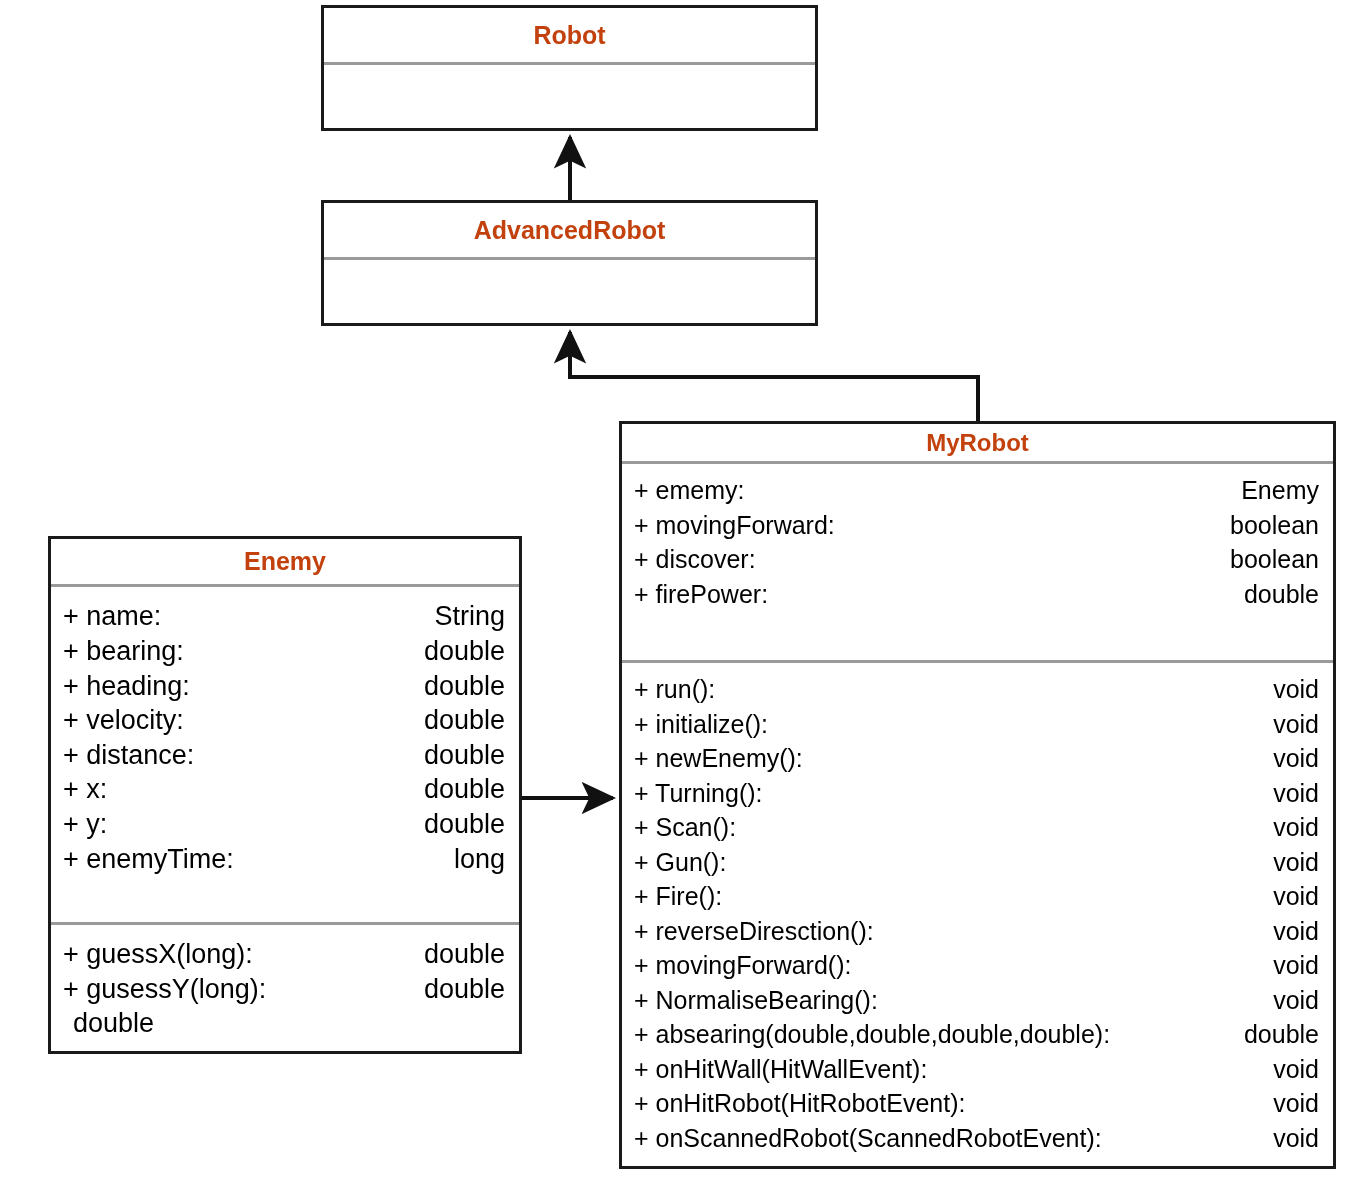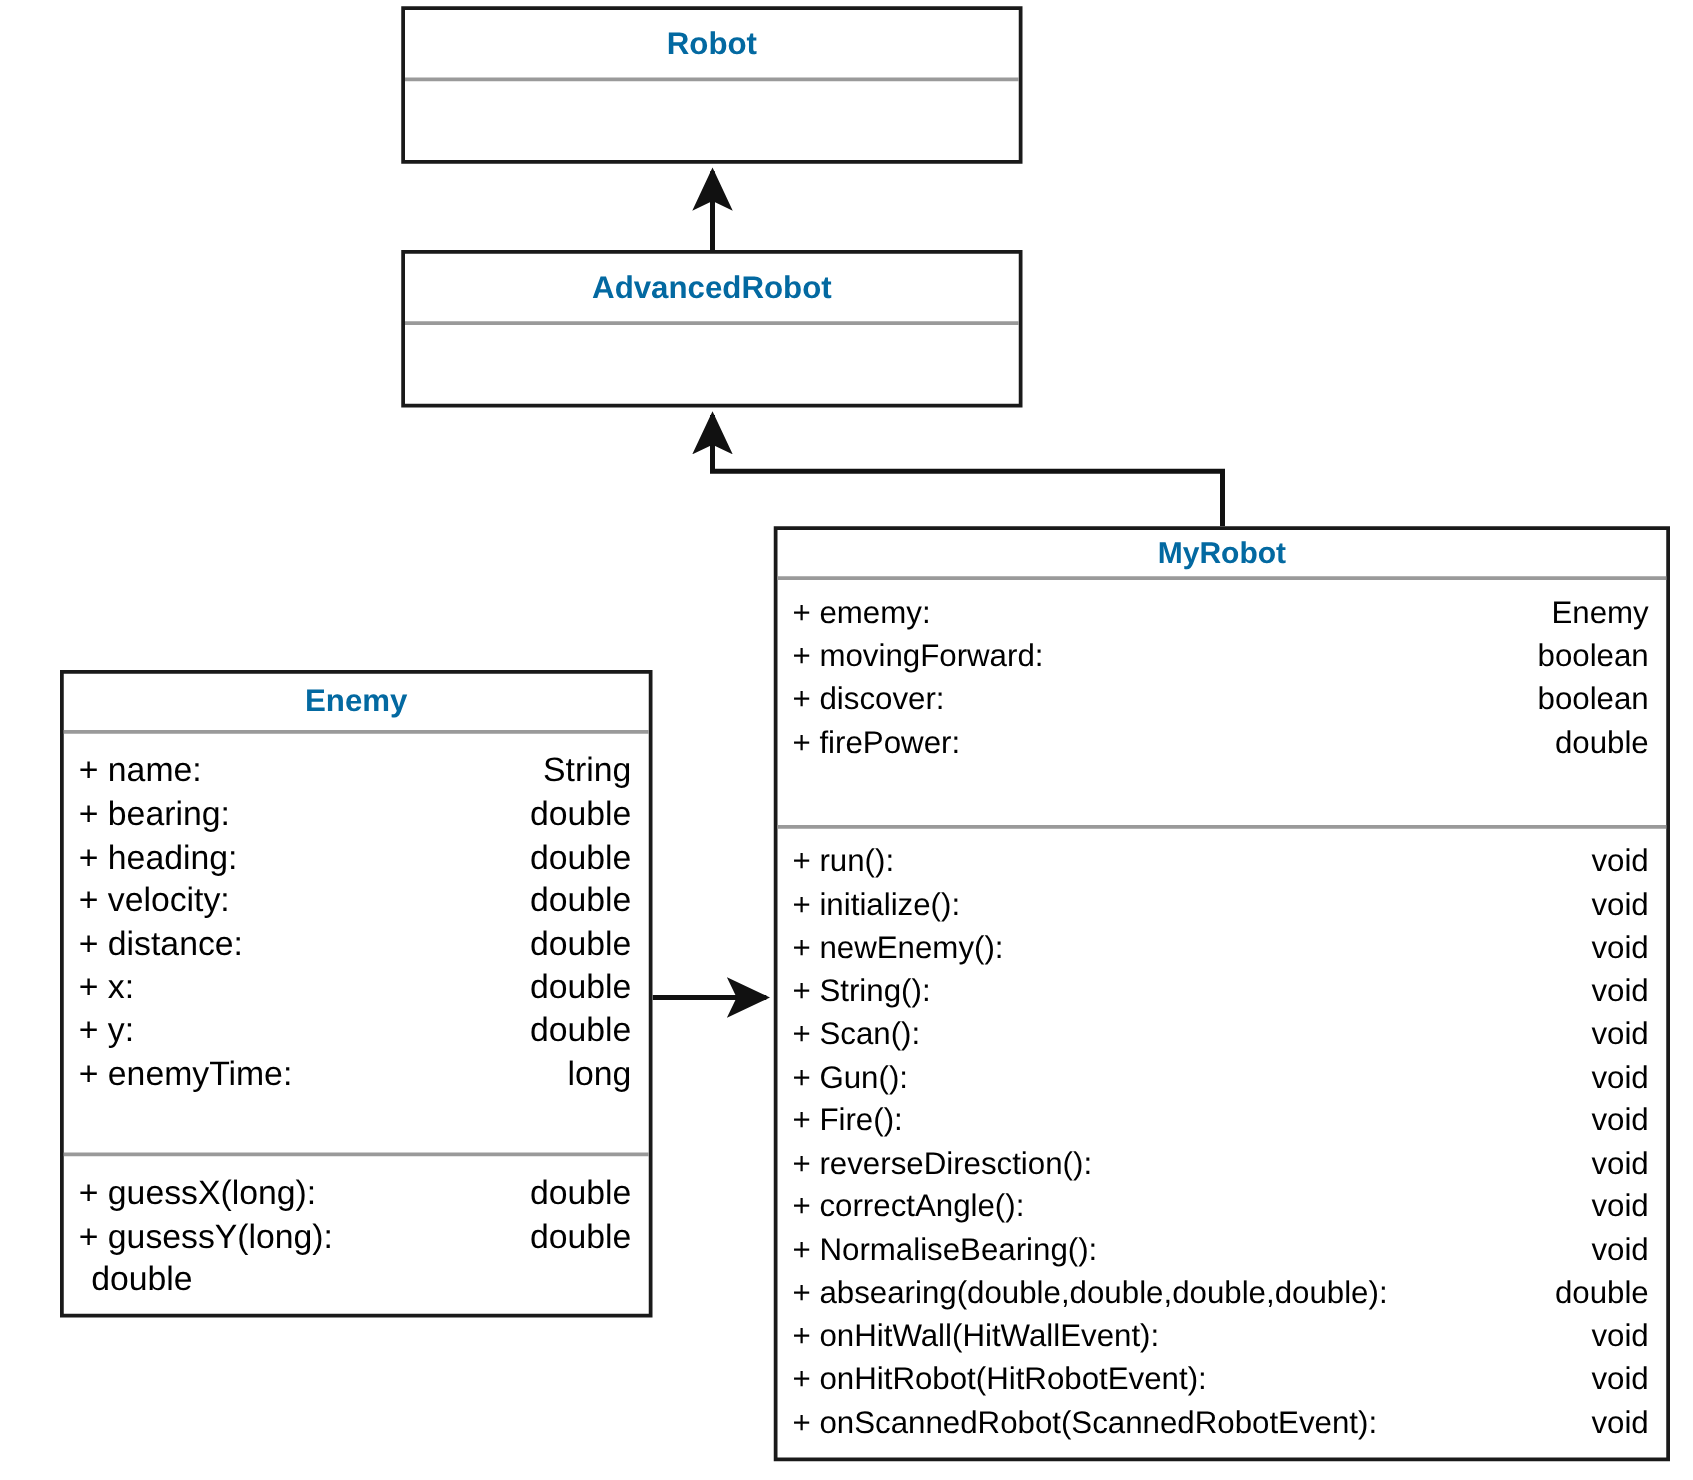--- a/index.html
+++ b/index.html
@@ -28,21 +28,21 @@
     box-sizing: border-box;
     background: #ffffff;
     border: 3px solid #1a1a1a;
     display: flex;
     flex-direction: column;
     z-index: 3;
   }
   .uml-title {
     text-align: center;
     font-weight: bold;
-    color: #0369a1;
+    color: #c2410c;
     display: flex;
     align-items: center;
     justify-content: center;
     box-sizing: border-box;
     border-bottom: 3px solid #9a9a9a;
   }
   .uml-compartment {
     box-sizing: border-box;
     padding: 8px 14px 8px 12px;
     flex: 1 1 auto;
@@ -174,41 +174,41 @@
       </div>
       <div class="member">
         <span class="m-sig">+ initialize():</span>
         <span class="m-type">void</span>
       </div>
       <div class="member">
         <span class="m-sig">+ newEnemy():</span>
         <span class="m-type">void</span>
       </div>
       <div class="member">
-        <span class="m-sig">+ String():</span>
+        <span class="m-sig">+ Turning():</span>
         <span class="m-type">void</span>
       </div>
       <div class="member">
         <span class="m-sig">+ Scan():</span>
         <span class="m-type">void</span>
       </div>
       <div class="member">
         <span class="m-sig">+ Gun():</span>
         <span class="m-type">void</span>
       </div>
       <div class="member">
         <span class="m-sig">+ Fire():</span>
         <span class="m-type">void</span>
       </div>
       <div class="member">
         <span class="m-sig">+ reverseDiresction():</span>
         <span class="m-type">void</span>
       </div>
       <div class="member">
-        <span class="m-sig">+ correctAngle():</span>
+        <span class="m-sig">+ movingForward():</span>
         <span class="m-type">void</span>
       </div>
       <div class="member">
         <span class="m-sig">+ NormaliseBearing():</span>
         <span class="m-type">void</span>
       </div>
       <div class="member">
         <span class="m-sig">+ absearing(double,double,double,double):</span>
         <span class="m-type">double</span>
       </div>

